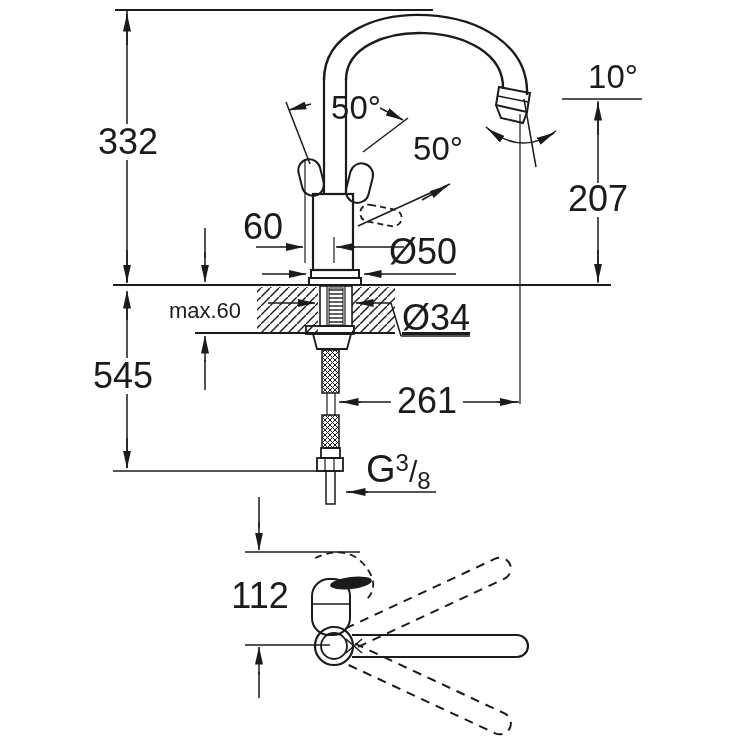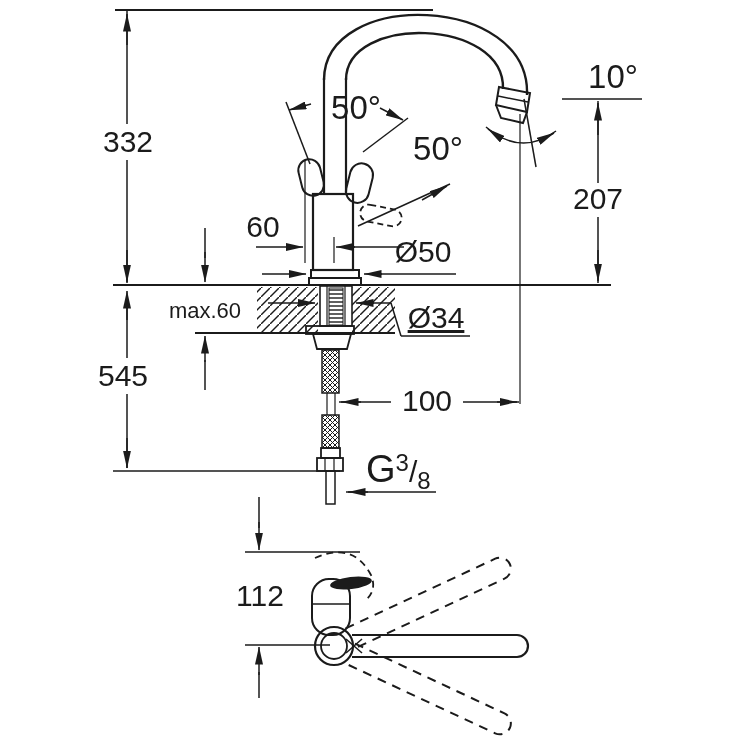--- a/index.html
+++ b/index.html
@@ -2,21 +2,21 @@
 <html><head>
 <meta charset="utf-8">
 <style>
   html,body{margin:0;padding:0;background:#ffffff;}
   .stage{position:relative;width:736px;height:736px;background:#ffffff;overflow:hidden;}
   svg{position:absolute;left:0;top:0;}
   .lbl{
     position:absolute;
     transform:translate(-50%,-50%);
     font-family:"Liberation Sans","DejaVu Sans",sans-serif;
-    font-size:30px;
+    font-size:36px;
     color:#1b1b1b;
     white-space:nowrap;
     line-height:1;
   }
   .lbl.small{font-size:22px;}
   .lbl.deg{font-size:33px;}
   .lbl.g38{font-size:38px;transform:translate(0,-50%);}
   .lbl.g38 sup{font-size:24px;vertical-align:11px;}
   .lbl.g38 sub{font-size:24px;vertical-align:-7px;}
   .lbl.g38 .slash{font-size:30px;}
@@ -204,17 +204,17 @@
 <div class="lbl" style="left:128px;top:142px;">332</div>
 <div class="lbl" style="left:123px;top:376px;">545</div>
 <div class="lbl small" style="left:205px;top:311px;">max.60</div>
 <div class="lbl" style="left:263px;top:227px;">60</div>
 <div class="lbl" style="left:423px;top:252px;">Ø50</div>
 <div class="lbl" style="left:436px;top:318px;text-decoration:underline;">Ø34</div>
 <div class="lbl" style="left:598px;top:199px;">207</div>
 <div class="lbl deg" style="left:613px;top:76px;">10°</div>
 <div class="lbl deg" style="left:356px;top:107px;">50°</div>
 <div class="lbl deg" style="left:438px;top:148px;">50°</div>
-<div class="lbl" style="left:427px;top:401px;">100</div>
+<div class="lbl" style="left:427px;top:401px;">261</div>
 <div class="lbl" style="left:260px;top:596px;">112</div>
 <div class="lbl g38" style="left:366px;top:471px;"><span>G</span><sup>3</sup><span class="slash">/</span><sub>8</sub></div>
 
 </div>
 
 </body></html>

